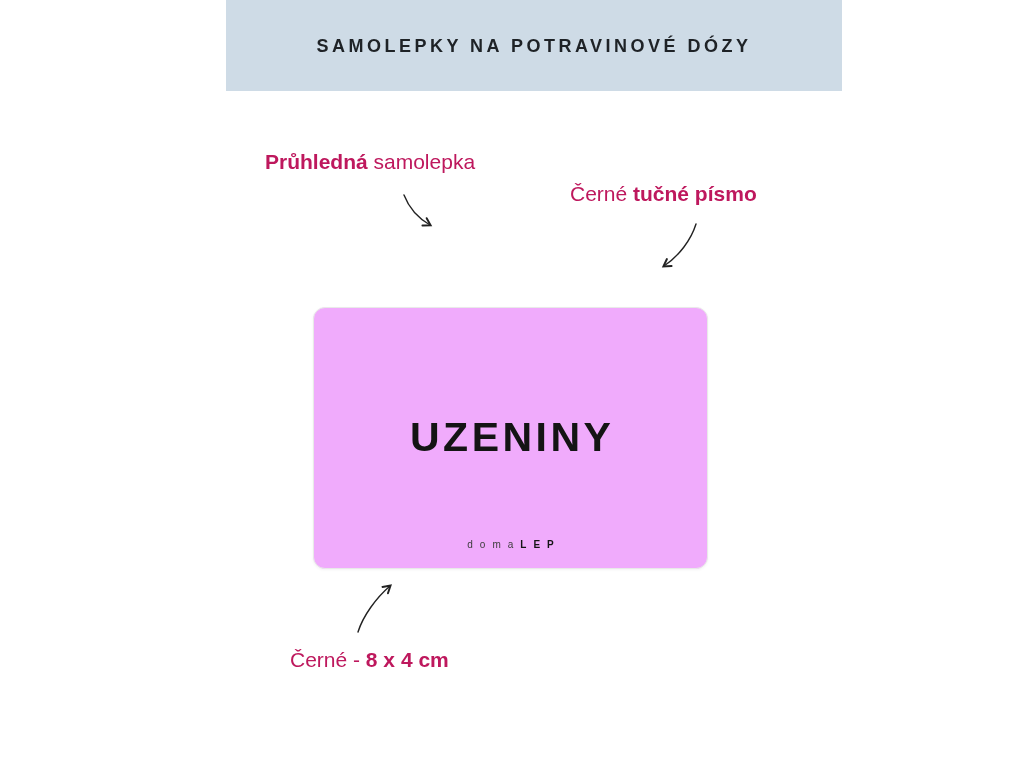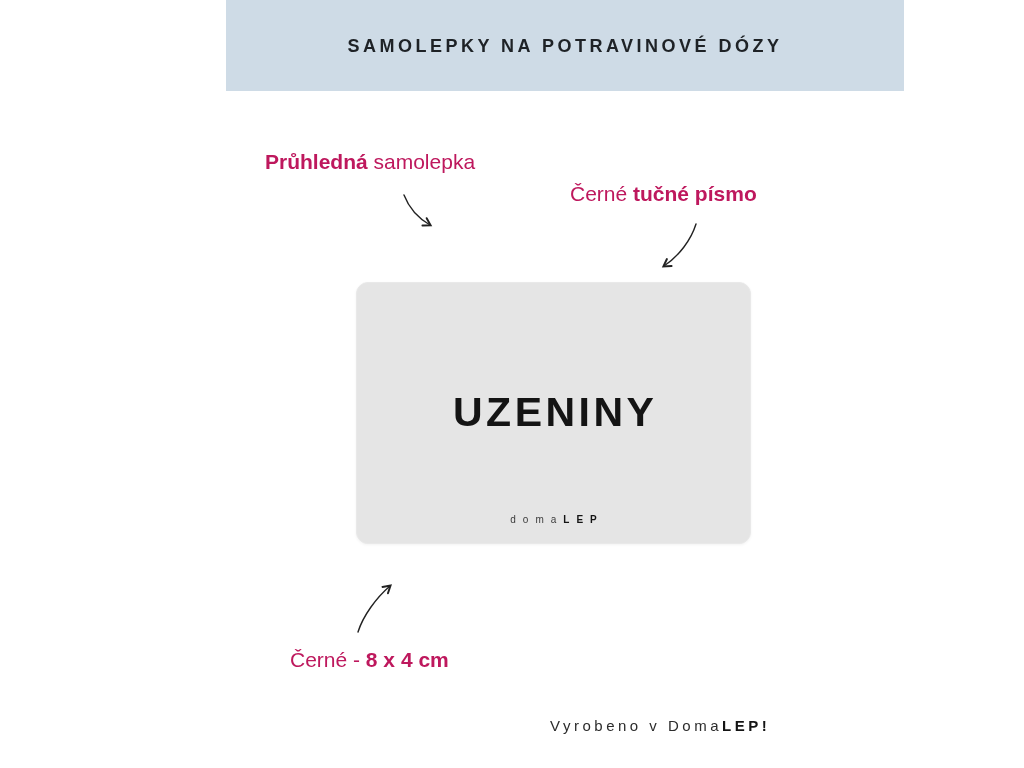--- a/index.html
+++ b/index.html
@@ -12,21 +12,21 @@
     font-family: "Liberation Sans", sans-serif;
     color: #1d1d1d;
     overflow: hidden;
   }
 
   
   .banner {
     position: absolute;
     left: 226px;
     top: 0;
-    width: 678px;
+    width: 616px;
     height: 91px;
     background: #cedbe6;
     display: flex;
     flex-direction: column;
     justify-content: center;
     align-items: center;
   }
   .banner-line {
     font-size: 18px;
     font-weight: 700;
@@ -52,28 +52,27 @@
   .arrow { position: absolute; overflow: visible; }
   .arrow path { stroke: #222222; stroke-width: 1.4; fill: none; stroke-linecap: round; }
   .arrow-1 { left: 396px; top: 188px; }
   .arrow-2 { left: 652px; top: 216px; }
   .arrow-3 { left: 348px; top: 576px; }
 
   
   .sticker-card {
     position: absolute;
     left: 313px;
-    top: 282px;
+    top: 307px;
     width: 395px;
     height: 262px;
-    background: #e5e5e5;
+    background: #f0abfc;
     border: 1px solid #e9e9e9;
     border-radius: 12px;
     box-shadow: 0 1px 3px rgba(0,0,0,0.05);
-    margin-left: 43px;
   }
   .sticker-title {
     position: absolute;
     top: 50%;
     left: 0;
     right: 0;
     transform: translateY(-52%);
     text-align: center;
     font-size: 41px;
     font-weight: 700;
@@ -148,15 +147,14 @@
     <defs>
       <marker id="ah3" markerWidth="9" markerHeight="9" refX="5.5" refY="4" orient="auto">
         <path d="M1,1 L6,4 L1,7" fill="none" stroke="#222222" stroke-width="1.3"></path>
       </marker>
     </defs>
     <path d="M10,56 C15,40 28,22 42,10" marker-end="url(#ah3)"></path>
   </svg>
 
   <div class="label label-format"><span>Černé - </span><b>8 x 4 cm</b></div>
 
-  <div class="footer-credit"><span>Vyrobeno v Doma</span><b>LEP!</b></div>
 
 </div>
 
 </body></html>

